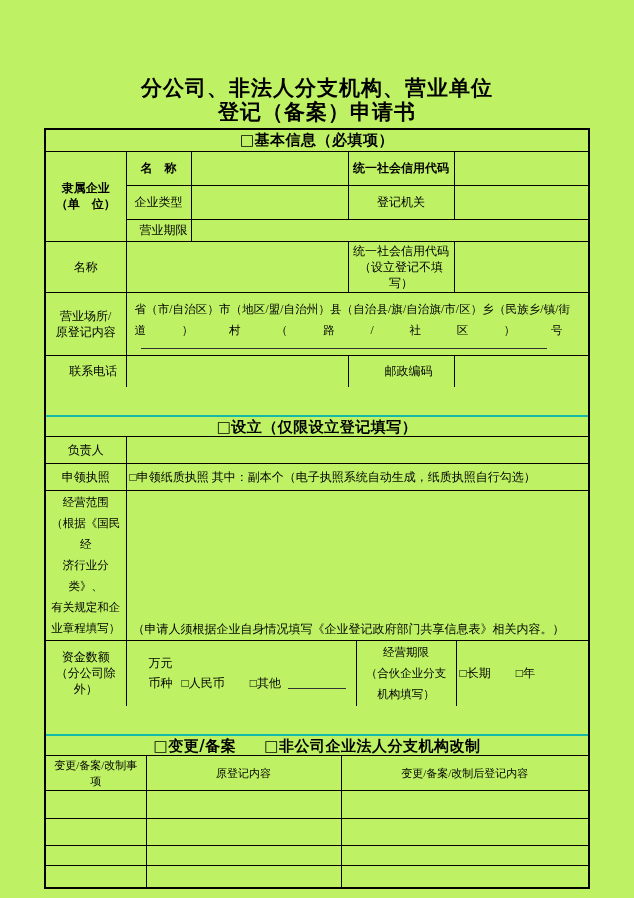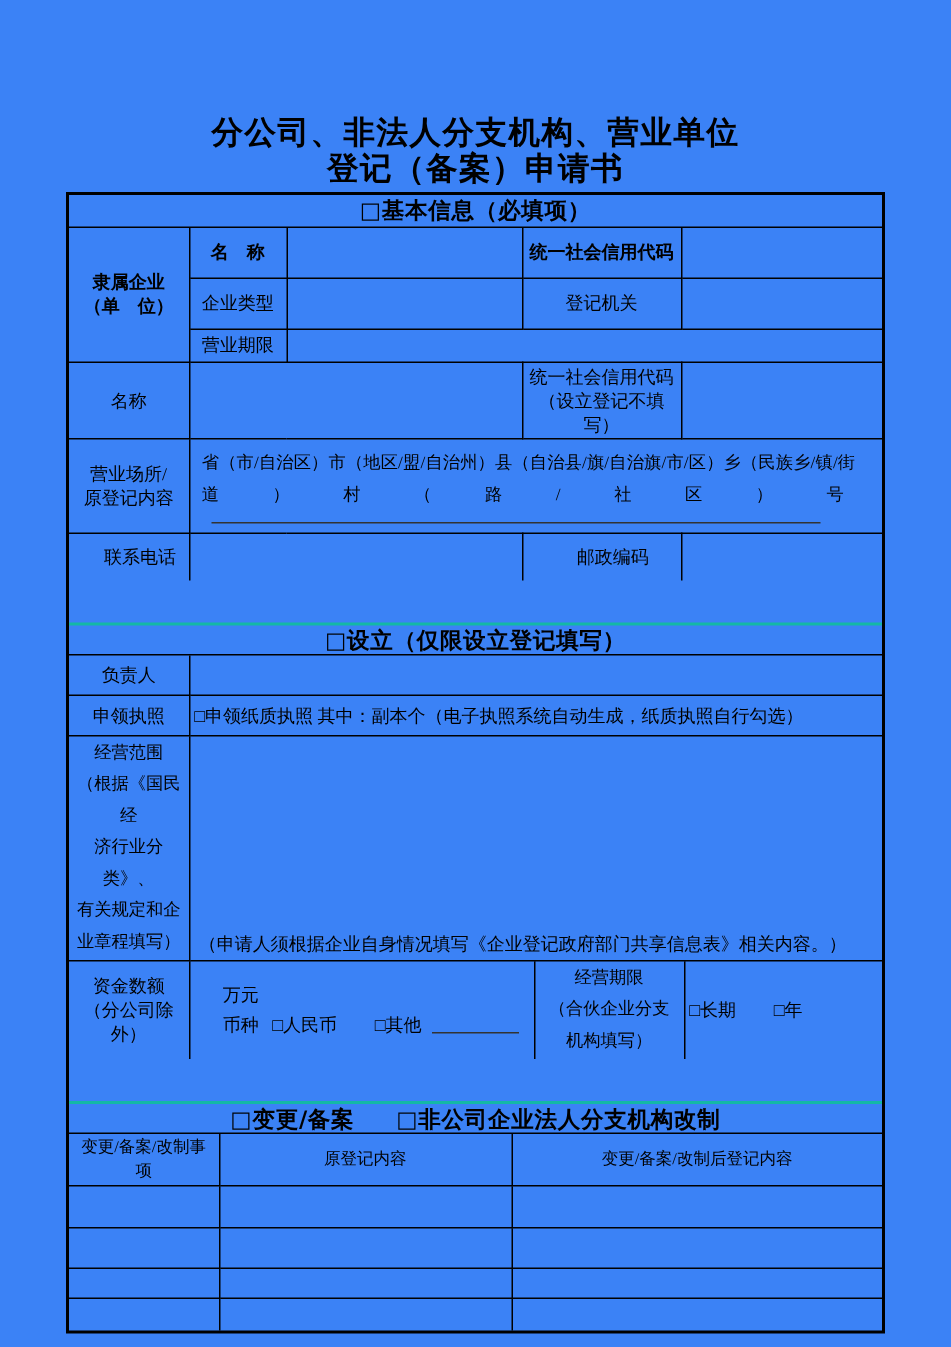--- a/index.html
+++ b/index.html
@@ -2,21 +2,21 @@
 <html><head>
 <meta charset="utf-8">
 <style>
   * { margin: 0; padding: 0; box-sizing: border-box; }
   html, body { background: #ffffff; }
   .page {
     position: relative;
     width: 634px;
     height: 898px;
     margin: 0 auto;
-    background: #3b82f6;
+    background: #bef264;
     color: #000;
     font-family: "Liberation Serif", "DejaVu Serif", serif;
     overflow: hidden;
   }
   .doc-title {
     margin-top: 76px;
     text-align: center;
     font-family: "DejaVu Sans", "Liberation Sans", sans-serif;
     font-weight: bold;
     font-size: 21px;
@@ -51,21 +51,21 @@
     font-size: 12px;
     line-height: 16px;
     padding: 1px 3px;
     vertical-align: middle;
     overflow: hidden;
   }
   td.lbl { text-align: center; }
   td.lbl .ln { display: block; }
   .r-name td    { height: 33px; font-weight: bold; }
   .r-type td    { height: 34px; }
-  .r-term td    { height: 22px; }
+  .r-term td    { height: 22px; text-align: right; }
   .r-bname td   { height: 38px; }
   .r-addr td    { height: 63px; }
   .r-phone td   { height: 32px; padding-left: 18px; }
   .r-leader td  { height: 26px; }
   .r-license td { height: 27px; }
   .r-scope td   { height: 118px; }
   .r-capital td { height: 57px; }
   .r-colhead td { height: 21px; }
   .r-e1 td { height: 28px; }
   .r-e2 td { height: 27px; }

